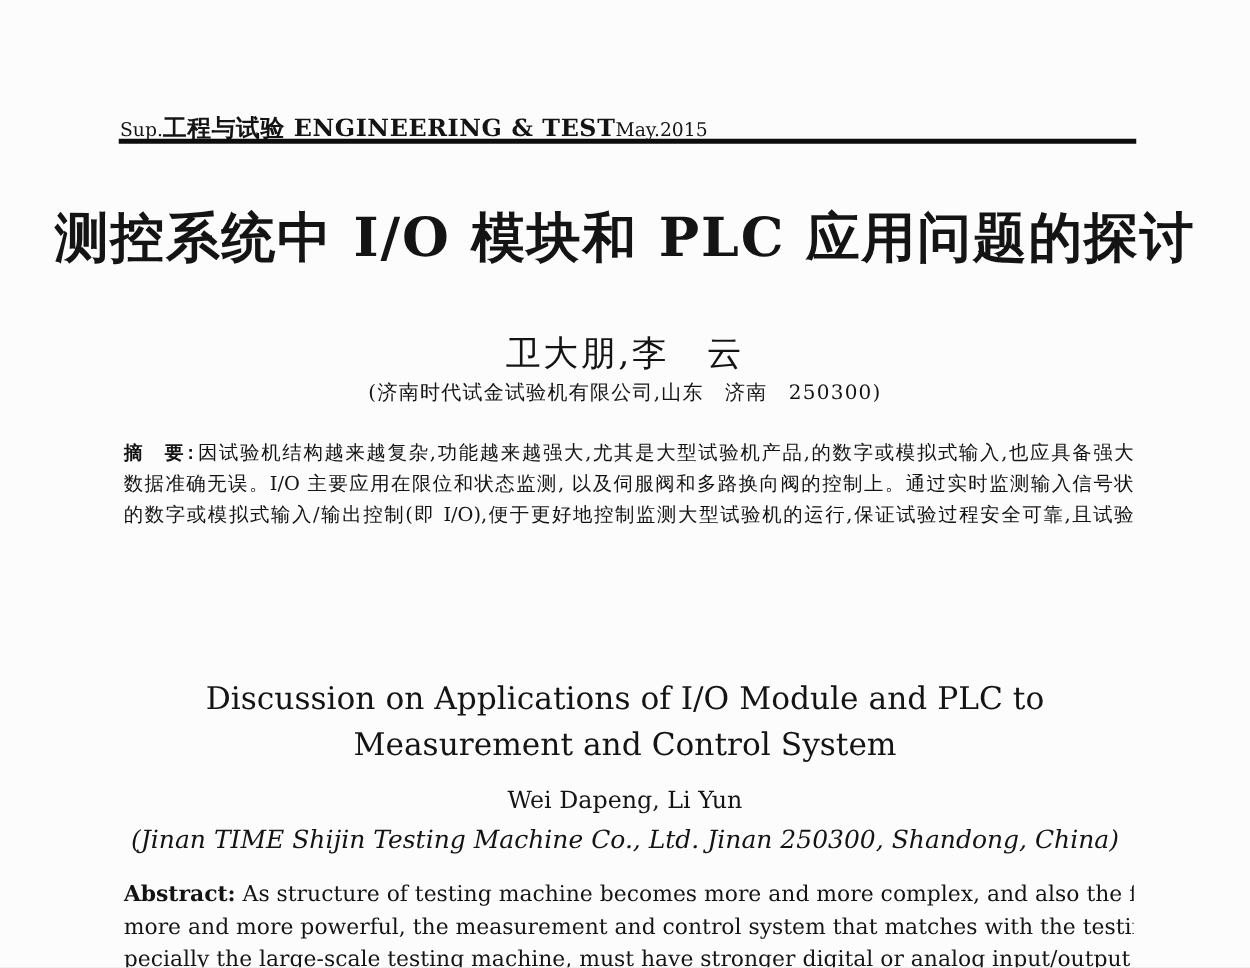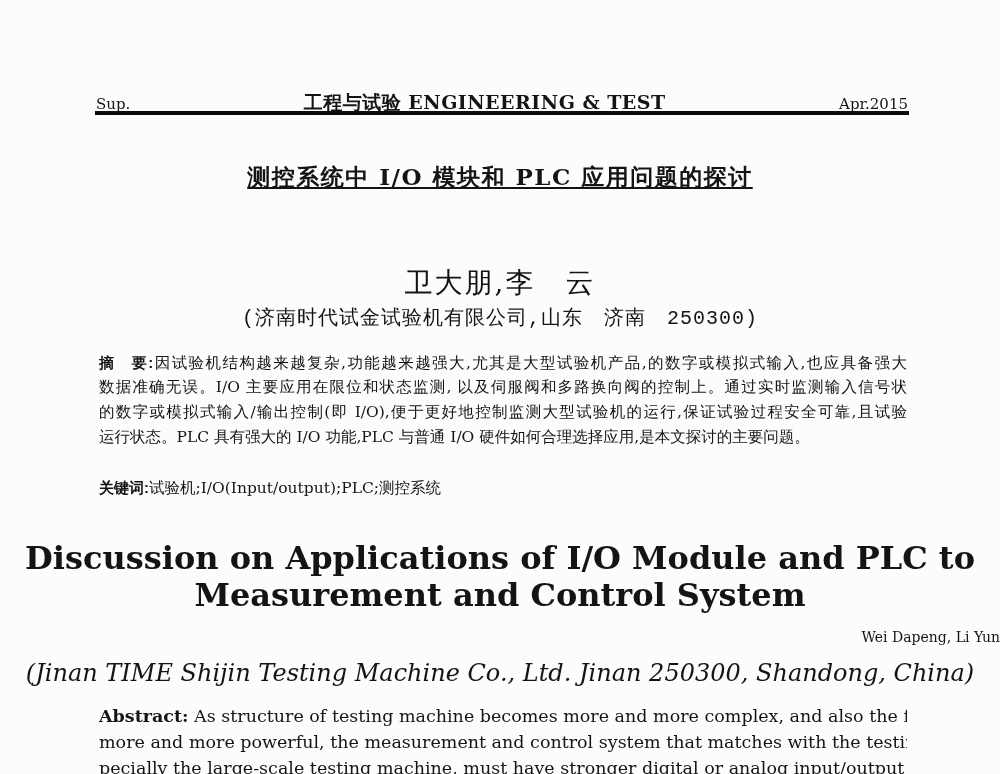--- a/index.html
+++ b/index.html
@@ -4,107 +4,103 @@
 <style>
   html,body { margin:0; padding:0; background:#e8e8e8; }
   .page {
     position:relative; width:1000px; height:774px;
     background:#fcfcfc; overflow:hidden; color:#141414;
     font-family:"DejaVu Serif","Liberation Serif",serif;
     -webkit-font-smoothing:antialiased;
   }
   .journal-header {
     position:absolute; left:96px; right:92px; top:90px;
-    display:flex; justify-content:space-between; align-items:baseline;
+    display:flex; align-items:baseline;
     font-size:15px;
   }
   .hdr-center { font-weight:bold; font-size:19px; letter-spacing:.5px; }
   .rule {
     position:absolute; left:95px; right:91px; top:111px; height:4px;
     background:#0d0d0d;
   }
   .title-cn {
     position:absolute; left:0; width:100%; top:162px; margin:0;
-    text-align:center; font-size:23px; font-weight:700; letter-spacing:1.5px;text-decoration:underline;
+    text-align:center; font-size:43px; font-weight:700; letter-spacing:1.5px;
   }
   .authors-cn {
     position:absolute; left:0; width:100%; top:264px;
     text-align:center; font-size:28px; letter-spacing:2px;
   }
   .affil-cn {
     position:absolute; left:0; width:100%; top:304px;
-    text-align:center; font-size:20px; letter-spacing:1px;font-family:Liberation Mono, monospace;
+    text-align:center; font-size:16px; letter-spacing:1px;
   }
   .abstract-cn {
     position:absolute; left:99px; width:808px; top:350px;
     font-size:15.5px;
   }
   .abstract-cn .line { height:25px; line-height:25px; white-space:nowrap; overflow:hidden; }
   .just { text-align:justify; text-align-last:justify; }
-  .lbl { font-weight:bold; font-family:Liberation Sans, sans-serif; font-size:15px; }
+  .lbl { font-weight:bold; font-family:Liberation Mono, monospace; font-size:15px; }
   .keywords {
     position:absolute; left:99px; top:478px; width:808px;
     font-size:15.5px; white-space:nowrap;
   }
   .clc {
     position:absolute; left:99px; top:502px; width:808px;
     font-size:15.5px; white-space:nowrap;
   }
   .clc .seg-a { margin-right:50px; }
   .clc .seg-b { margin-right:95px; }
   .title-en {
     position:absolute; left:0; width:100%; top:540px; margin:0;
-    text-align:center; font-weight:bold; font-size:32px; line-height:37px;
+    text-align:center; font-weight:normal; font-size:25px; line-height:37px;
   }
   .authors-en {
     position:absolute; left:0; width:100%; top:629px;
-    text-align:right; font-size:14px;
+    text-align:center; font-size:19px;
   }
   .affil-en {
     position:absolute; left:0; width:100%; top:659px;
-    text-align:center; font-size:24px; font-style:italic;
+    text-align:center; font-size:20px; font-style:italic;
   }
   .abstract-en {
     position:absolute; left:99px; width:808px; top:703px;
     font-size:17.5px;
   }
   .abstract-en .line { height:26px; line-height:26px; white-space:nowrap; overflow:hidden; }
   .lbl-en { font-weight:bold; }
 </style>
 </head>
 <body>
 
 <div class="page">
 
   <div class="journal-header">
     <span>Sup.</span>
     <span class="hdr-center">工程与试验  ENGINEERING &amp; TEST</span>
-    <span>Apr.2015</span>
+    <span>May.2015</span>
   </div>
 
   <div class="rule"></div>
 
   <h1 class="title-cn">测控系统中 I/O 模块和 PLC 应用问题的探讨</h1>
 
   <div class="authors-cn">卫大朋,李　云</div>
 
   <div class="affil-cn">(济南时代试金试验机有限公司,山东　济南　250300)</div>
 
   <div class="abstract-cn">
     <div class="line just">
       <span class="lbl">摘　要:</span><span>因试验机结构越来越复杂,功能越来越强大,尤其是大型试验机产品,的数字或模拟式输入,也应具备强大</span>
     </div>
     <div class="line just">数据准确无误。I/O 主要应用在限位和状态监测, 以及伺服阀和多路换向阀的控制上。通过实时监测输入信号状</div>
     <div class="line just">的数字或模拟式输入/输出控制(即 I/O),便于更好地控制监测大型试验机的运行,保证试验过程安全可靠,且试验</div>
-    <div class="line">运行状态。PLC 具有强大的 I/O 功能,PLC 与普通 I/O 硬件如何合理选择应用,是本文探讨的主要问题。</div>
   </div>
 
-  <div class="keywords">
-    <span class="lbl">关键词:</span><span>试验机;I/O(Input/output);PLC;测控系统</span>
-  </div>
 
 
   <h2 class="title-en">
     <div>Discussion on Applications of I/O Module and PLC to</div>
     <div>Measurement and Control System</div>
   </h2>
 
   <div class="authors-en">Wei Dapeng, Li Yun</div>
 
   <div class="affil-en">(Jinan TIME Shijin Testing Machine Co., Ltd. Jinan 250300, Shandong, China)</div>

